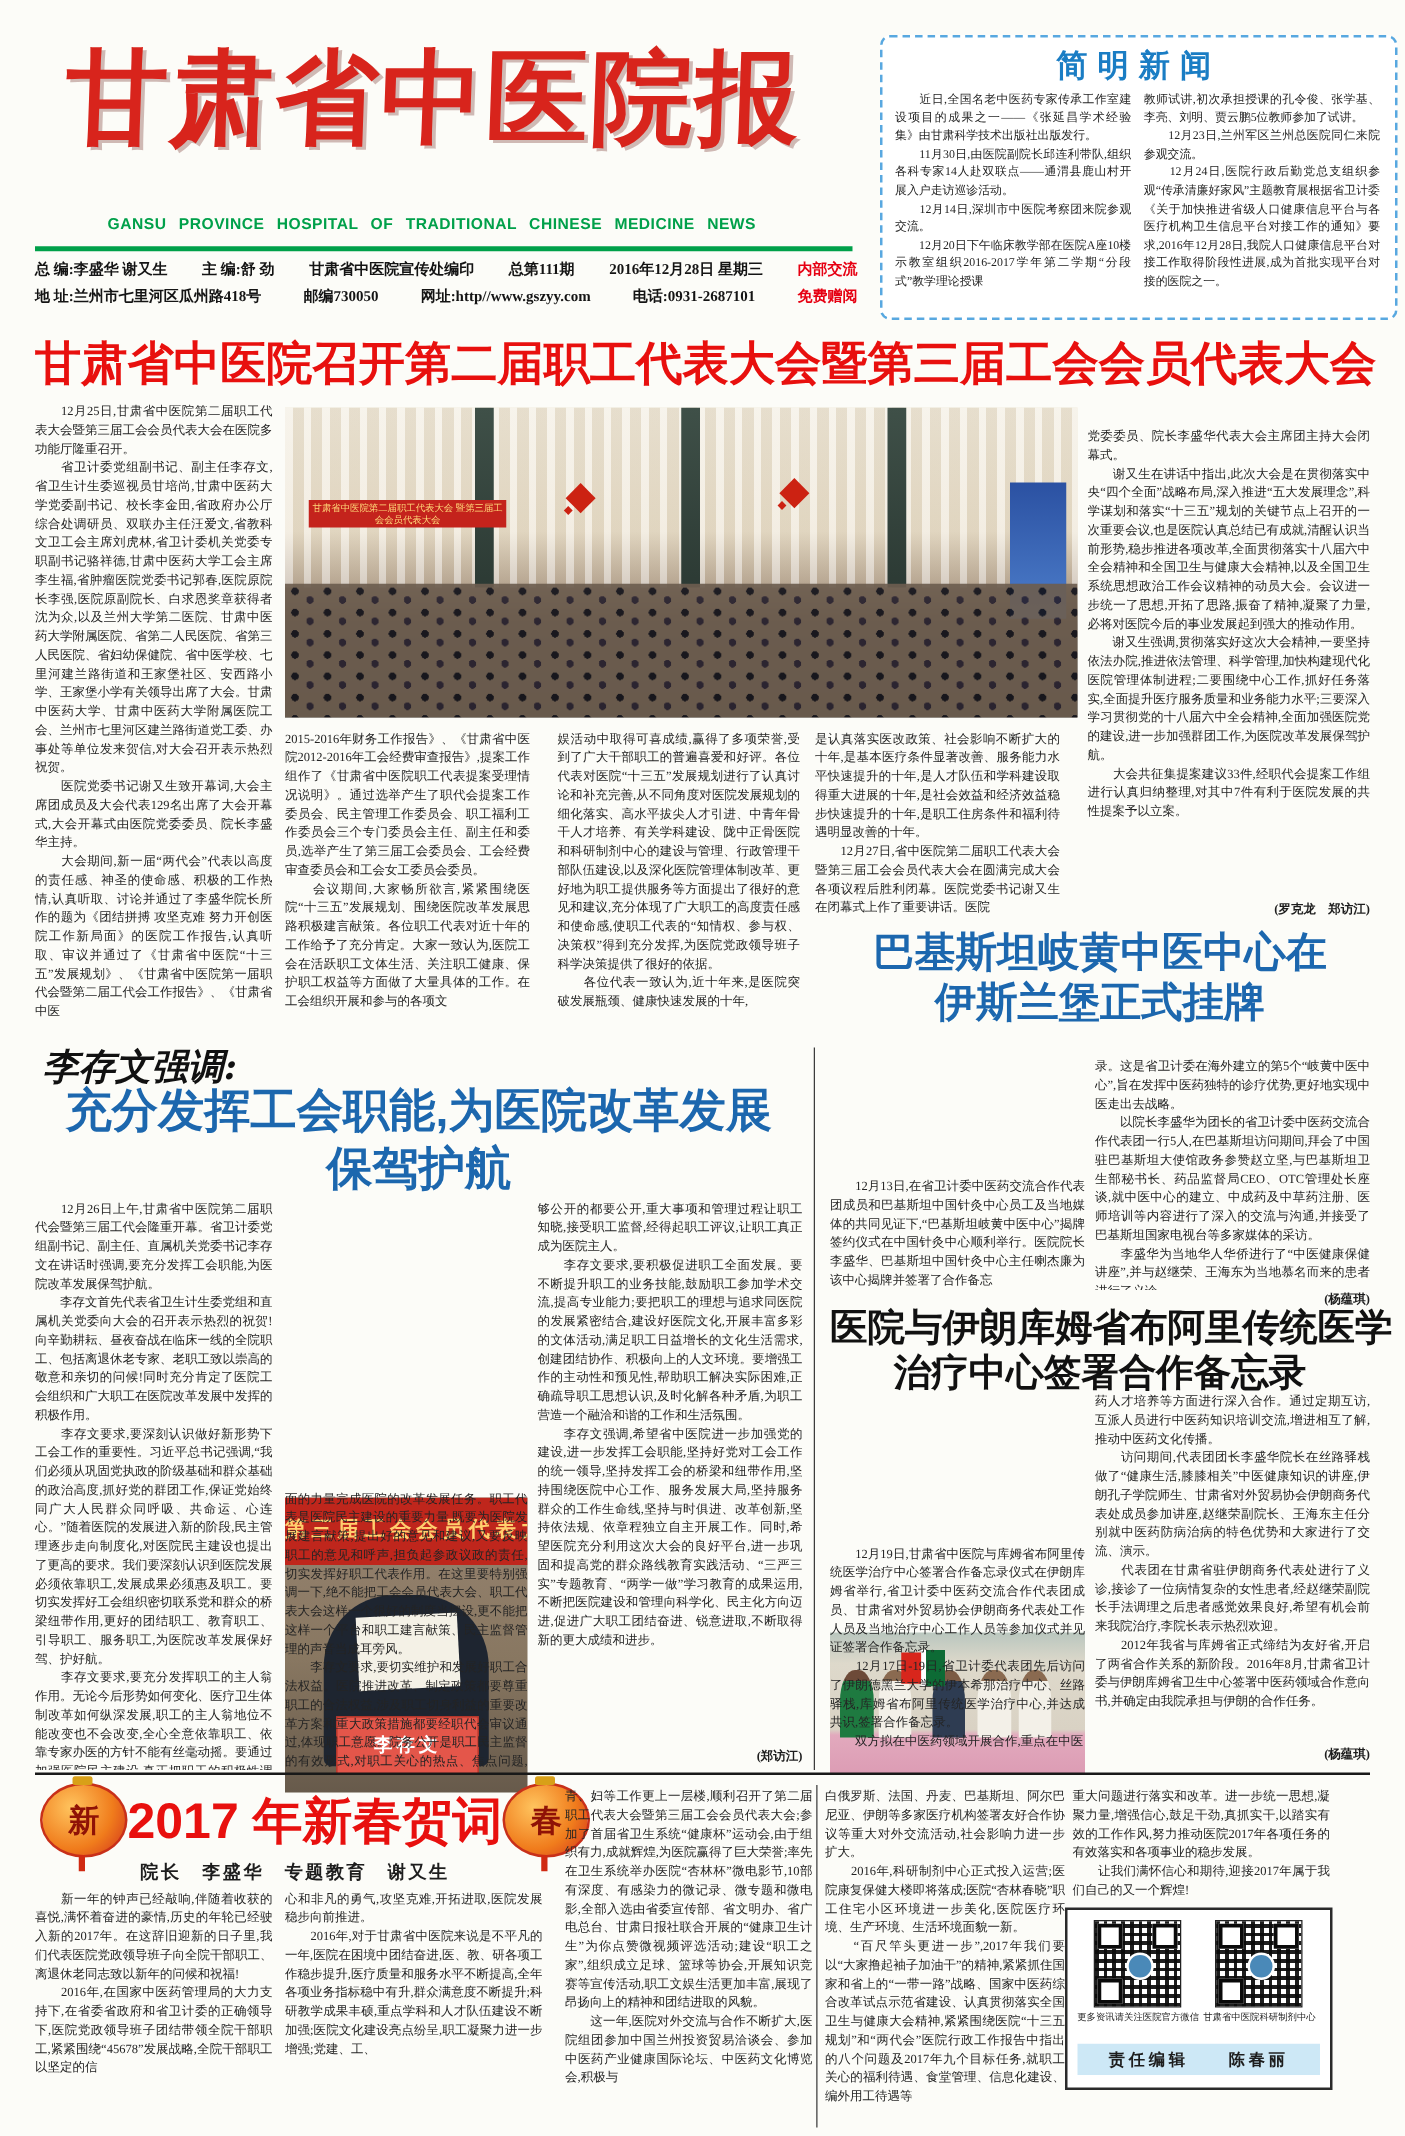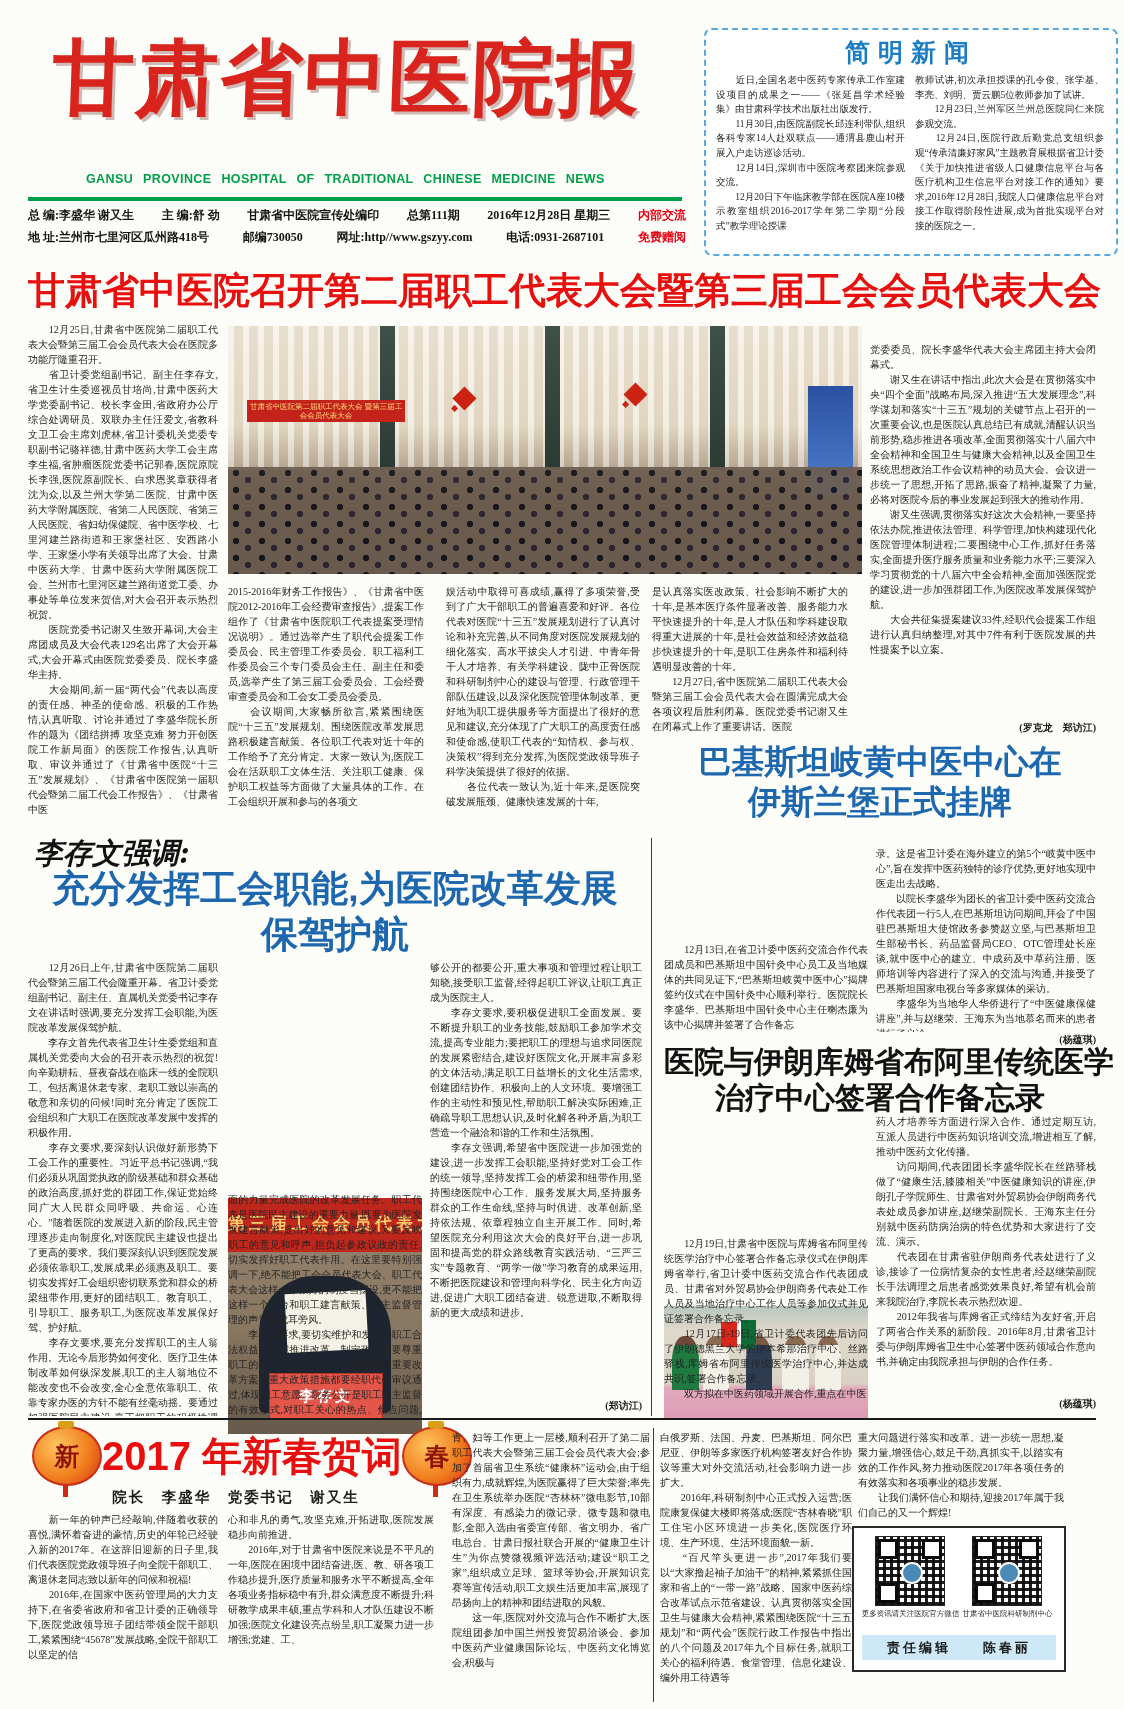--- a/index.html
+++ b/index.html
@@ -215,21 +215,21 @@
 
   <div class="abs" style="left:28px;top:1428px;width:416px;height:56px;display:flex;align-items:center;justify-content:space-between;padding:0 4px;">
     <div class="lantern">
       <span class="lantern-char">新</span>
     </div>
     <div class="greet-title">2017 年新春贺词</div>
     <div class="lantern">
       <span class="lantern-char">春</span>
     </div>
   </div>
-  <div class="abs greet-names" style="left:28px;top:1488px;width:416px;">院长　李盛华　党委书记　谢又生</div>
+  <div class="abs greet-names" style="left:28px;top:1488px;width:416px;">院长　李盛华　专题教育　谢又生</div>
 
   <div class="abs txt" style="left:28px;top:1512px;width:190px;height:188px;">　　新一年的钟声已经敲响,伴随着收获的喜悦,满怀着奋进的豪情,历史的年轮已经驶入新的2017年。在这辞旧迎新的日子里,我们代表医院党政领导班子向全院干部职工、离退休老同志致以新年的问候和祝福!
 　　2016年,在国家中医药管理局的大力支持下,在省委省政府和省卫计委的正确领导下,医院党政领导班子团结带领全院干部职工,紧紧围绕“45678”发展战略,全院干部职工以坚定的信</div>
   <div class="abs txt" style="left:228px;top:1512px;width:206px;height:188px;">心和非凡的勇气,攻坚克难,开拓进取,医院发展稳步向前推进。
 　　2016年,对于甘肃省中医院来说是不平凡的一年,医院在困境中团结奋进,医、教、研各项工作稳步提升,医疗质量和服务水平不断提高,全年各项业务指标稳中有升,群众满意度不断提升;科研教学成果丰硕,重点学科和人才队伍建设不断加强;医院文化建设亮点纷呈,职工凝聚力进一步增强;党建、工、</div>
   <div class="abs txt" style="left:452px;top:1430px;width:198px;height:272px;">青、妇等工作更上一层楼,顺利召开了第二届职工代表大会暨第三届工会会员代表大会;参加了首届省卫生系统“健康杯”运动会,由于组织有力,成就辉煌,为医院赢得了巨大荣誉;率先在卫生系统举办医院“杏林杯”微电影节,10部有深度、有感染力的微记录、微专题和微电影,全部入选由省委宣传部、省文明办、省广电总台、甘肃日报社联合开展的“健康卫生计生”为你点赞微视频评选活动;建设“职工之家”,组织成立足球、篮球等协会,开展知识竞赛等宣传活动,职工文娱生活更加丰富,展现了昂扬向上的精神和团结进取的风貌。
 　　这一年,医院对外交流与合作不断扩大,医院组团参加中国兰州投资贸易洽谈会、参加中医药产业健康国际论坛、中医药文化博览会,积极与</div>
   <div class="abs vdiv" style="left:653px;top:1428px;height:274px;"></div>
   <div class="abs txt" style="left:660px;top:1430px;width:192px;height:272px;">白俄罗斯、法国、丹麦、巴基斯坦、阿尔巴尼亚、伊朗等多家医疗机构签署友好合作协议等重大对外交流活动,社会影响力进一步扩大。
 　　2016年,科研制剂中心正式投入运营;医院康复保健大楼即将落成;医院“杏林春晓”职工住宅小区环境进一步美化,医院医疗环境、生产环境、生活环境面貌一新。

